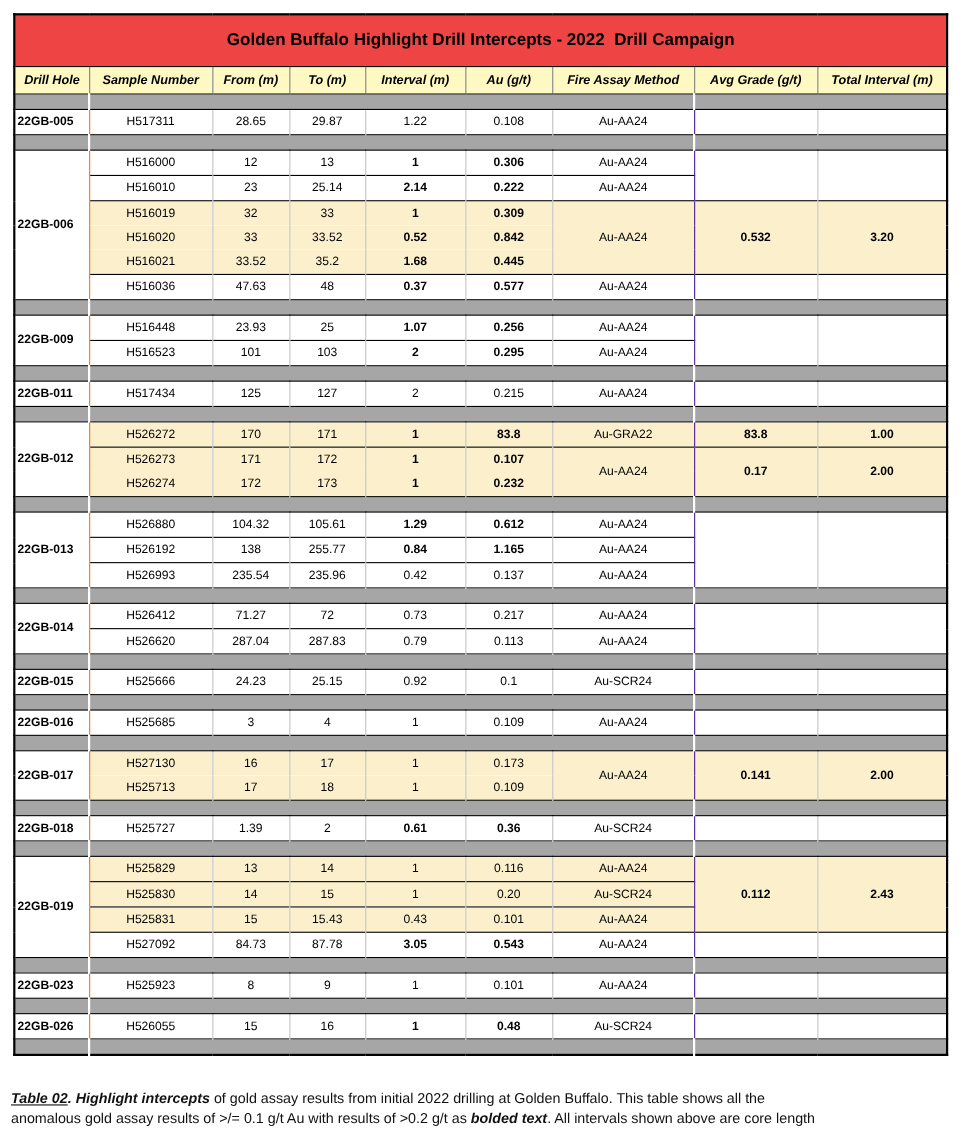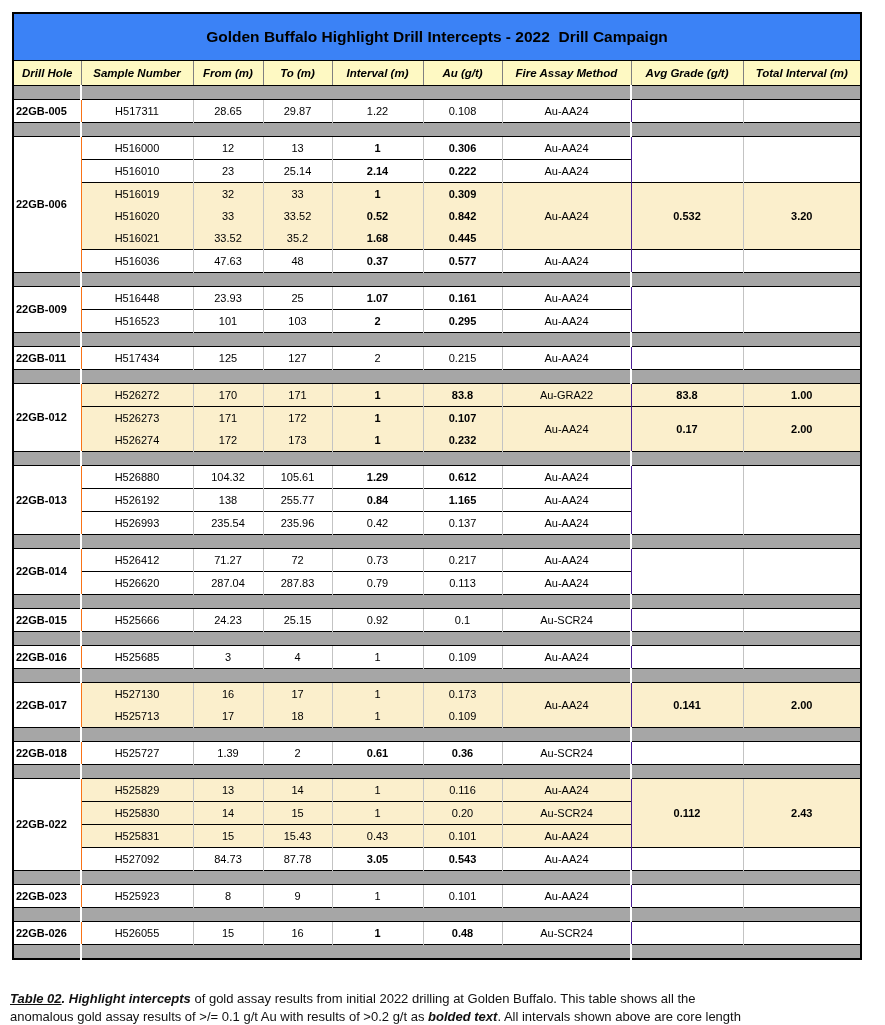--- a/index.html
+++ b/index.html
@@ -8,21 +8,21 @@
     font-family:"Liberation Sans",sans-serif;color:#000;
     overflow:hidden;
   }
   table.drill{
     border-collapse:collapse;table-layout:fixed;
     width:848px;margin:12px 0 0 12px;
     border:2px solid #000;
   }
   td,th{padding:0 2px;vertical-align:middle;font-size:11px;line-height:1.1;overflow:hidden;}
   .title-cell{
-    height:46px;background:#3b82f6;font-weight:bold;font-size:15.5px;
+    height:46px;background:#ef4444;font-weight:bold;font-size:15.5px;
     text-align:center;border-bottom:1px solid #000;white-space:pre;
   }
   tr.header-row th{
     height:24px;background:#fef9c3;font-weight:bold;font-style:italic;
     font-size:11.5px;text-align:center;border-left:1px solid #808080;
     border-bottom:1px solid #000;white-space:nowrap;
   }
   tr.header-row th:first-child{border-left:none;}
   tr.sep td{
     height:13px;background:#a6a6a6;
@@ -152,21 +152,21 @@
         <td class="" colspan="1"></td>
         <td class="" colspan="6"></td>
         <td class="" colspan="2"></td>
       </tr>
       <tr class="data-row">
         <td class="hole" rowspan="2">22GB-009</td>
         <td class="sampleCol c">H516448</td>
         <td class="stdCol c">23.93</td>
         <td class="stdCol c">25</td>
         <td class="stdCol c b">1.07</td>
-        <td class="stdCol c b">0.161</td>
+        <td class="stdCol c b">0.256</td>
         <td class="stdCol c" rowspan="1">Au-AA24</td>
         <td class="avgCol c" rowspan="2"></td>
         <td class="stdCol c" rowspan="2"></td>
       </tr>
       <tr class="data-row">
         <td class="sampleCol c bt">H516523</td>
         <td class="stdCol c bt">101</td>
         <td class="stdCol c bt">103</td>
         <td class="stdCol c bt b">2</td>
         <td class="stdCol c bt b">0.295</td>
@@ -347,21 +347,21 @@
         <td class="stdCol c" rowspan="1">Au-SCR24</td>
         <td class="avgCol c" rowspan="1"></td>
         <td class="stdCol c" rowspan="1"></td>
       </tr>
       <tr class="sep">
         <td class="" colspan="1"></td>
         <td class="" colspan="6"></td>
         <td class="" colspan="2"></td>
       </tr>
       <tr class="data-row">
-        <td class="hole" rowspan="4">22GB-022</td>
+        <td class="hole" rowspan="4">22GB-019</td>
         <td class="sampleCol c hl">H525829</td>
         <td class="stdCol c hl">13</td>
         <td class="stdCol c hl">14</td>
         <td class="stdCol c hl">1</td>
         <td class="stdCol c hl">0.116</td>
         <td class="stdCol c hl" rowspan="1">Au-AA24</td>
         <td class="avgCol c hl b" rowspan="3">0.112</td>
         <td class="stdCol c hl b" rowspan="3">2.43</td>
       </tr>
       <tr class="data-row">

